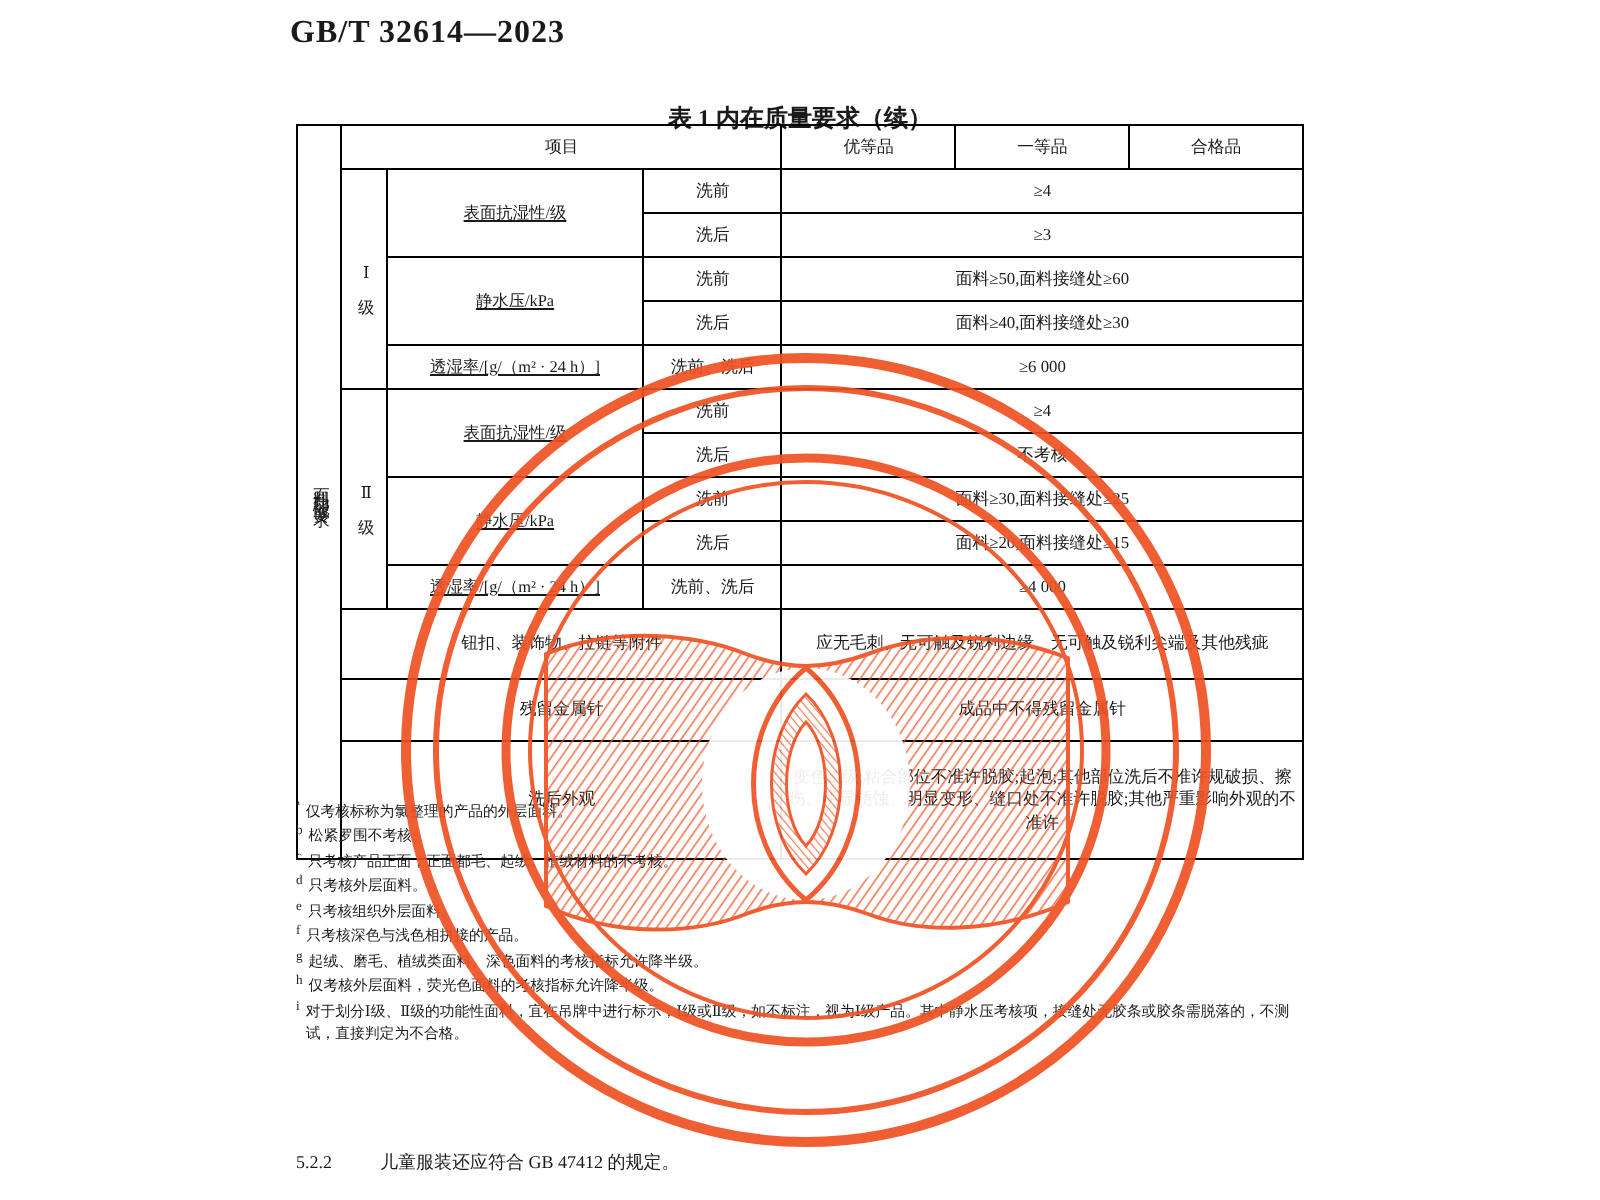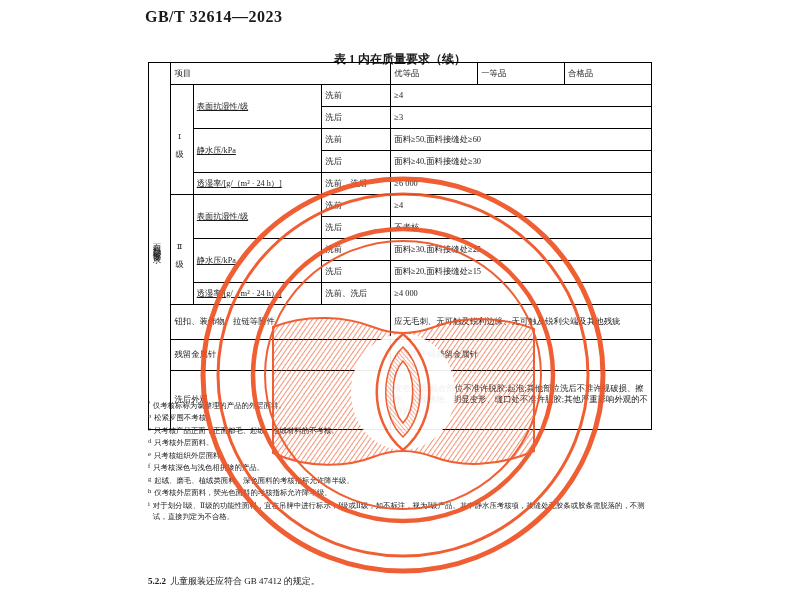--- a/index.html
+++ b/index.html
@@ -36,20 +36,21 @@
     position:absolute;
     left:148px;top:62px;
     width:504px;
     border-collapse:collapse;
     font-size:8.4px;
     font-family:"Liberation Serif","DejaVu Serif",serif;
   }
   table.main td{
     border:1px solid #000;
     padding:2px 3px;
+    text-align:center;
     vertical-align:middle;
     line-height:1.35;
     height:17px;
   }
   td.lbl{font-size:8.2px;}
   td.vside{
     width:16px;
     font-size:8.2px;
     padding:0;
   }
@@ -83,21 +84,21 @@
     position:relative;
     top:-1px;
   }
   .notes .t{flex:1 1 auto;}
   .footer{
     position:absolute;
     left:148px;top:575px;
     font-size:9px;
     font-family:"Liberation Serif","DejaVu Serif",serif;
   }
-  .footer .num{margin-right:4px;font-weight:bold;}
+  .footer .num{margin-right:24px;}
   
   .stamp{
     position:absolute;
     left:198px;top:175px;
     width:410px;height:410px;
     pointer-events:none;
     opacity:.92;
   }
 </style>
 </head>

